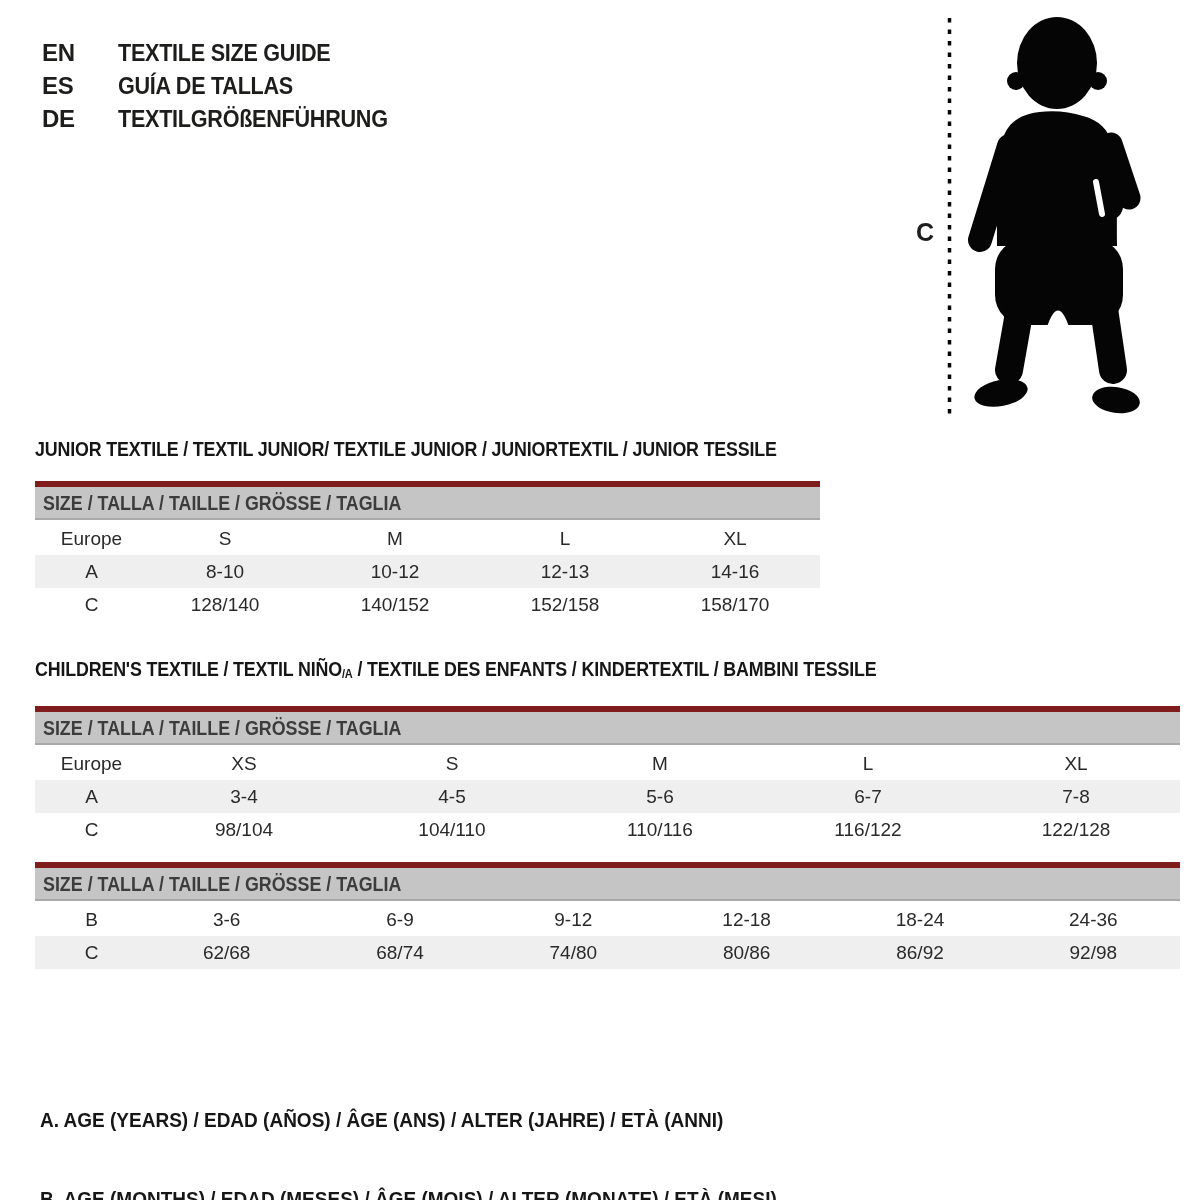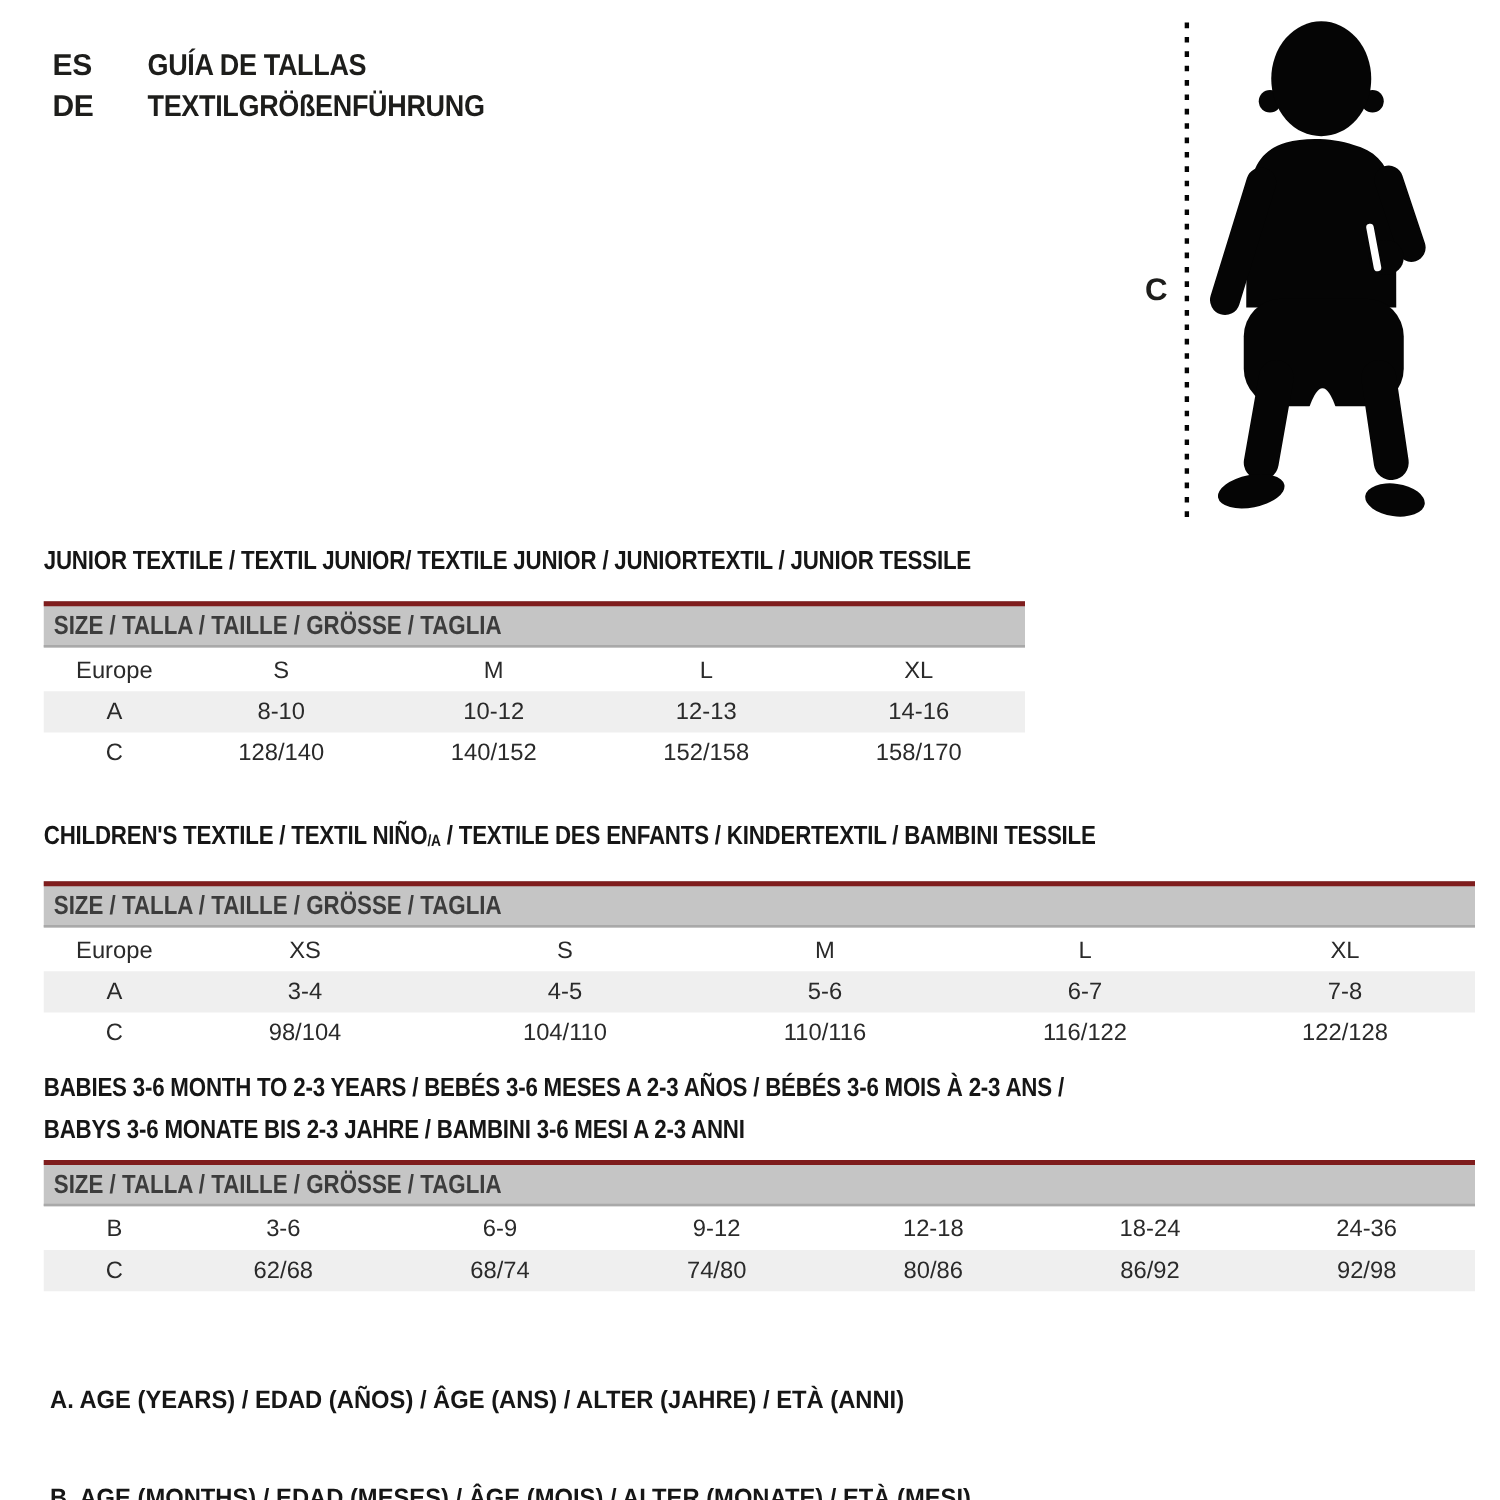--- a/index.html
+++ b/index.html
@@ -27,41 +27,45 @@
   .figure-c-label{position:absolute; left:916px; top:218px; font-size:25px; font-weight:bold;}
   .dash-line{position:absolute; left:946px; top:16px;}
   .silhouette{position:absolute; left:963px; top:14px;}
 
   
   .size-section{position:absolute; left:35px;}
   .section-heading{font-size:21px; font-weight:bold; color:var(--heading); line-height:25px; letter-spacing:-0.2px;}
   .heading-sub{font-size:13px; vertical-align:-2px;}
   .size-bar{
     margin-top:20px; height:31px; line-height:31px; background:var(--bar-bg);
-    border-top:4px solid #7f1d1d; border-bottom:2px solid var(--bar-border);
+    border-top:6px solid #7f1d1d; border-bottom:2px solid var(--bar-border);
     padding-left:8px; font-size:21px; font-weight:bold; color:var(--bar-text);
     margin-bottom:2px;
   }
   .babies .size-bar{margin-top:8px;}
   .trow{display:grid; height:33px; align-items:center; font-size:19px; color:var(--cell-text);}
   .trow.shaded{background:var(--row-alt);}
   .tlabel{padding-left:8px; text-align:center;}
   .tcell{text-align:center;}
 
   
   .legend-block{position:absolute; left:40px; top:1058px;}
   .legend-line{font-size:20px; font-weight:bold; color:var(--heading); line-height:33px;margin-top:46px;}
 </style>
 </head>
 <body>
 
 <div class="canvas">
 
   <div class="lang-block">
     <div class="lang-row">
+      <span class="lang-code">EN</span>
+      <span class="lang-title cond-90">TEXTILE SIZE GUIDE</span>
+    </div>
+    <div class="lang-row">
       <span class="lang-code">ES</span>
       <span class="lang-title cond-90">GUÍA DE TALLAS</span>
     </div>
     <div class="lang-row">
       <span class="lang-code">DE</span>
       <span class="lang-title cond-90">TEXTILGRÖßENFÜHRUNG</span>
     </div>
   </div>
 
   <div class="figure-c-label">C</div>
@@ -159,24 +163,20 @@
           <span class="tcell">98/104</span>
           <span class="tcell">104/110</span>
           <span class="tcell">110/116</span>
           <span class="tcell">116/122</span>
           <span class="tcell">122/128</span>
         </div>
       </div>
   </div>
 
   <div class="size-section babies" style="top:854px; width:1145px;">
-    <div class="section-heading" style="line-height:33px;">
-      <div><span class="cond">BABIES 3-6 MONTH TO 2-3 YEARS / BEBÉS 3-6 MESES A 2-3 AÑOS / BÉBÉS 3-6 MOIS À 2-3 ANS /</span></div>
-      <div><span class="cond">BABYS 3-6 MONATE BIS 2-3 JAHRE / BAMBINI 3-6 MESI A 2-3 ANNI</span></div>
-    </div>
     <div class="size-bar">
       <span class="cond">SIZE / TALLA / TAILLE / GRÖSSE / TAGLIA</span>
     </div>
     <div>
         <div class="trow" style="grid-template-columns: 105px repeat(6, 1fr);">
           <span class="tlabel">B</span>
           <span class="tcell">3-6</span>
           <span class="tcell">6-9</span>
           <span class="tcell">9-12</span>
           <span class="tcell">12-18</span>

